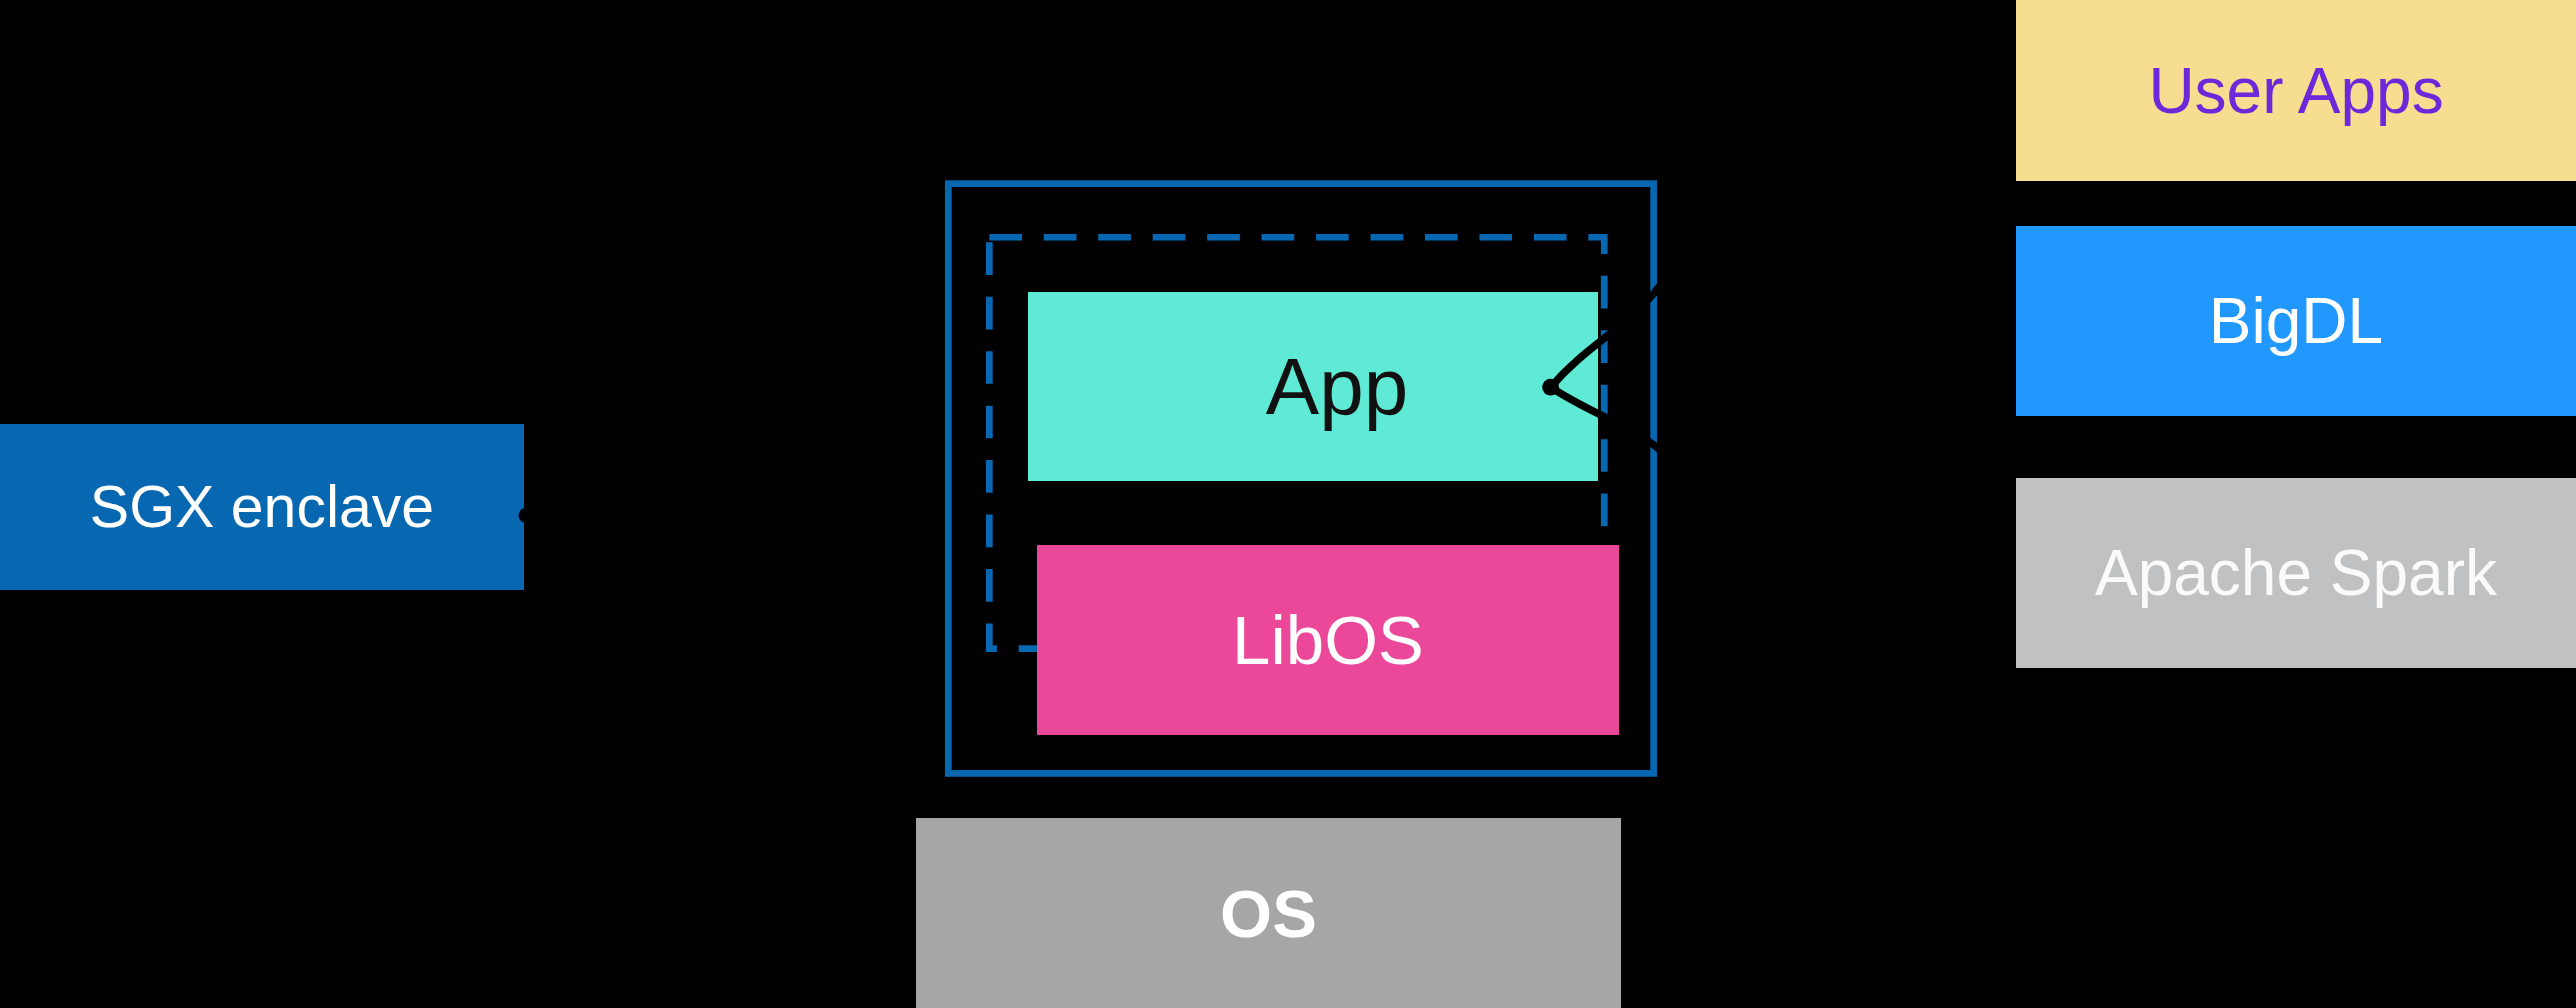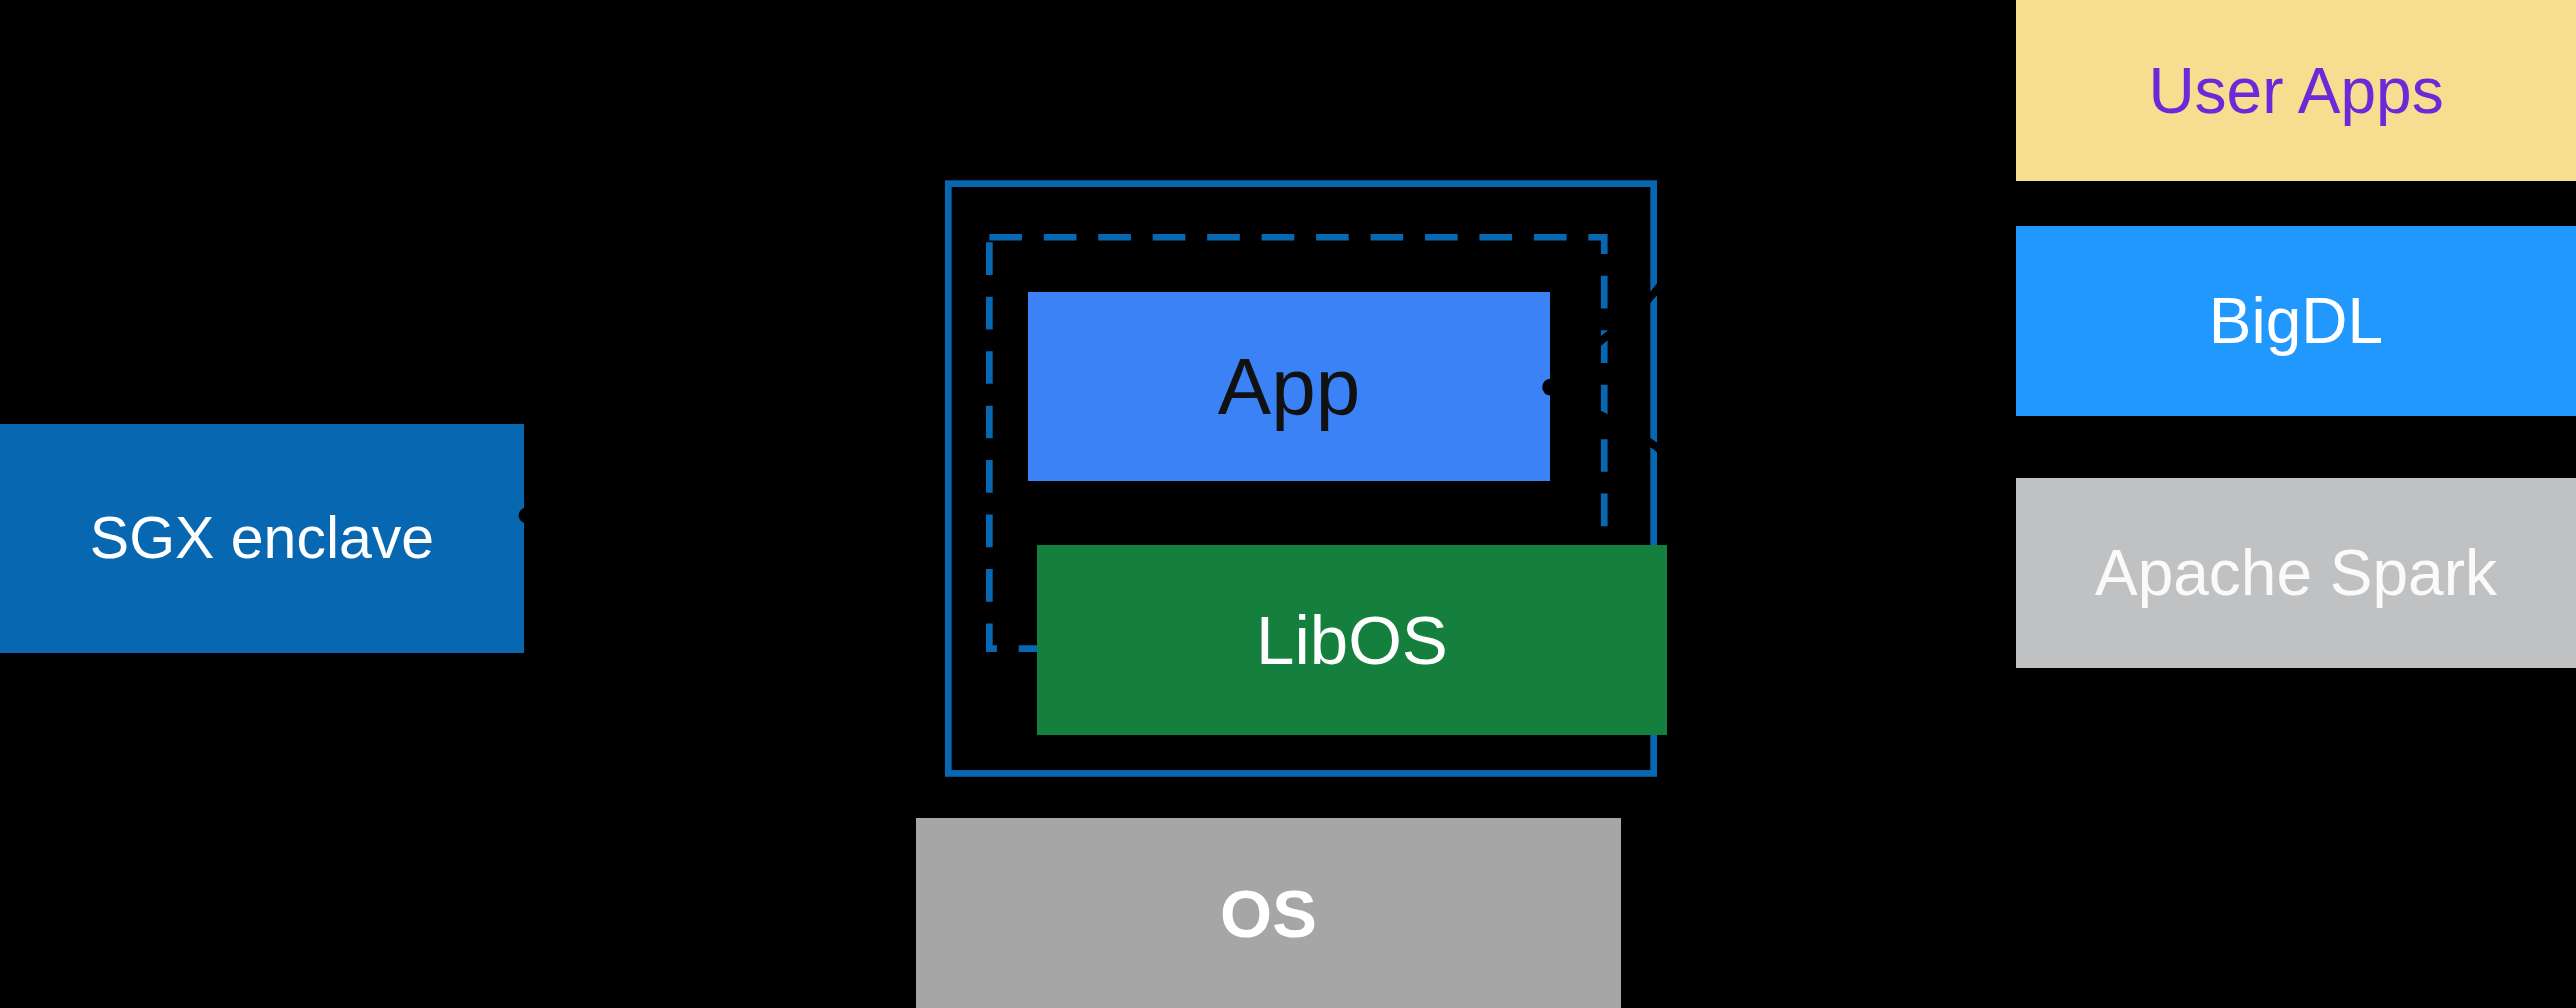--- a/index.html
+++ b/index.html
@@ -10,26 +10,26 @@
     overflow:hidden;
     font-family:"Liberation Sans", sans-serif;
   }
   svg.layer{position:absolute;left:0;top:0;width:2576px;height:1009px;}
   .box{
     position:absolute;
     display:flex;align-items:center;justify-content:center;
     line-height:1;
   }
   
-  .sgx-box{left:0;top:424px;width:524px;height:229px;background:#0768B1;
+  .sgx-box{left:0;top:424px;width:524px;height:166px;background:#0768B1;
            color:#FFFFFF;font-size:59px;}
   
-  .app-box{left:1028px;top:292px;width:522px;height:189px;background:#3b82f6;
-           color:#111111;font-size:80px;}
-  .libos-box{left:1037px;top:545px;width:630px;height:190px;background:#15803d;
+  .app-box{left:1028px;top:292px;width:522px;height:189px;background:#5eead4;
+           color:#111111;font-size:80px;padding-left:48px;}
+  .libos-box{left:1037px;top:545px;width:582px;height:190px;background:#ec4899;
            color:#FFFFFF;font-size:69px;}
   .os-box{left:916px;top:818px;width:705px;height:190px;background:#A6A6A6;
            color:#FFFFFF;font-size:67px;font-weight:bold;}
   
   .userapps-box{left:2016px;top:0;width:560px;height:181px;background:#F7DD90;
            color:#6d28d9;font-size:64px;}
   .bigdl-box{left:2016px;top:226px;width:560px;height:190px;background:#2098FE;
            color:#FFFFFF;font-size:64px;}
   .spark-box{left:2016px;top:478px;width:560px;height:190px;background:#C0C1C3;
            color:#FAFAFA;font-size:64px;align-items:center;}

